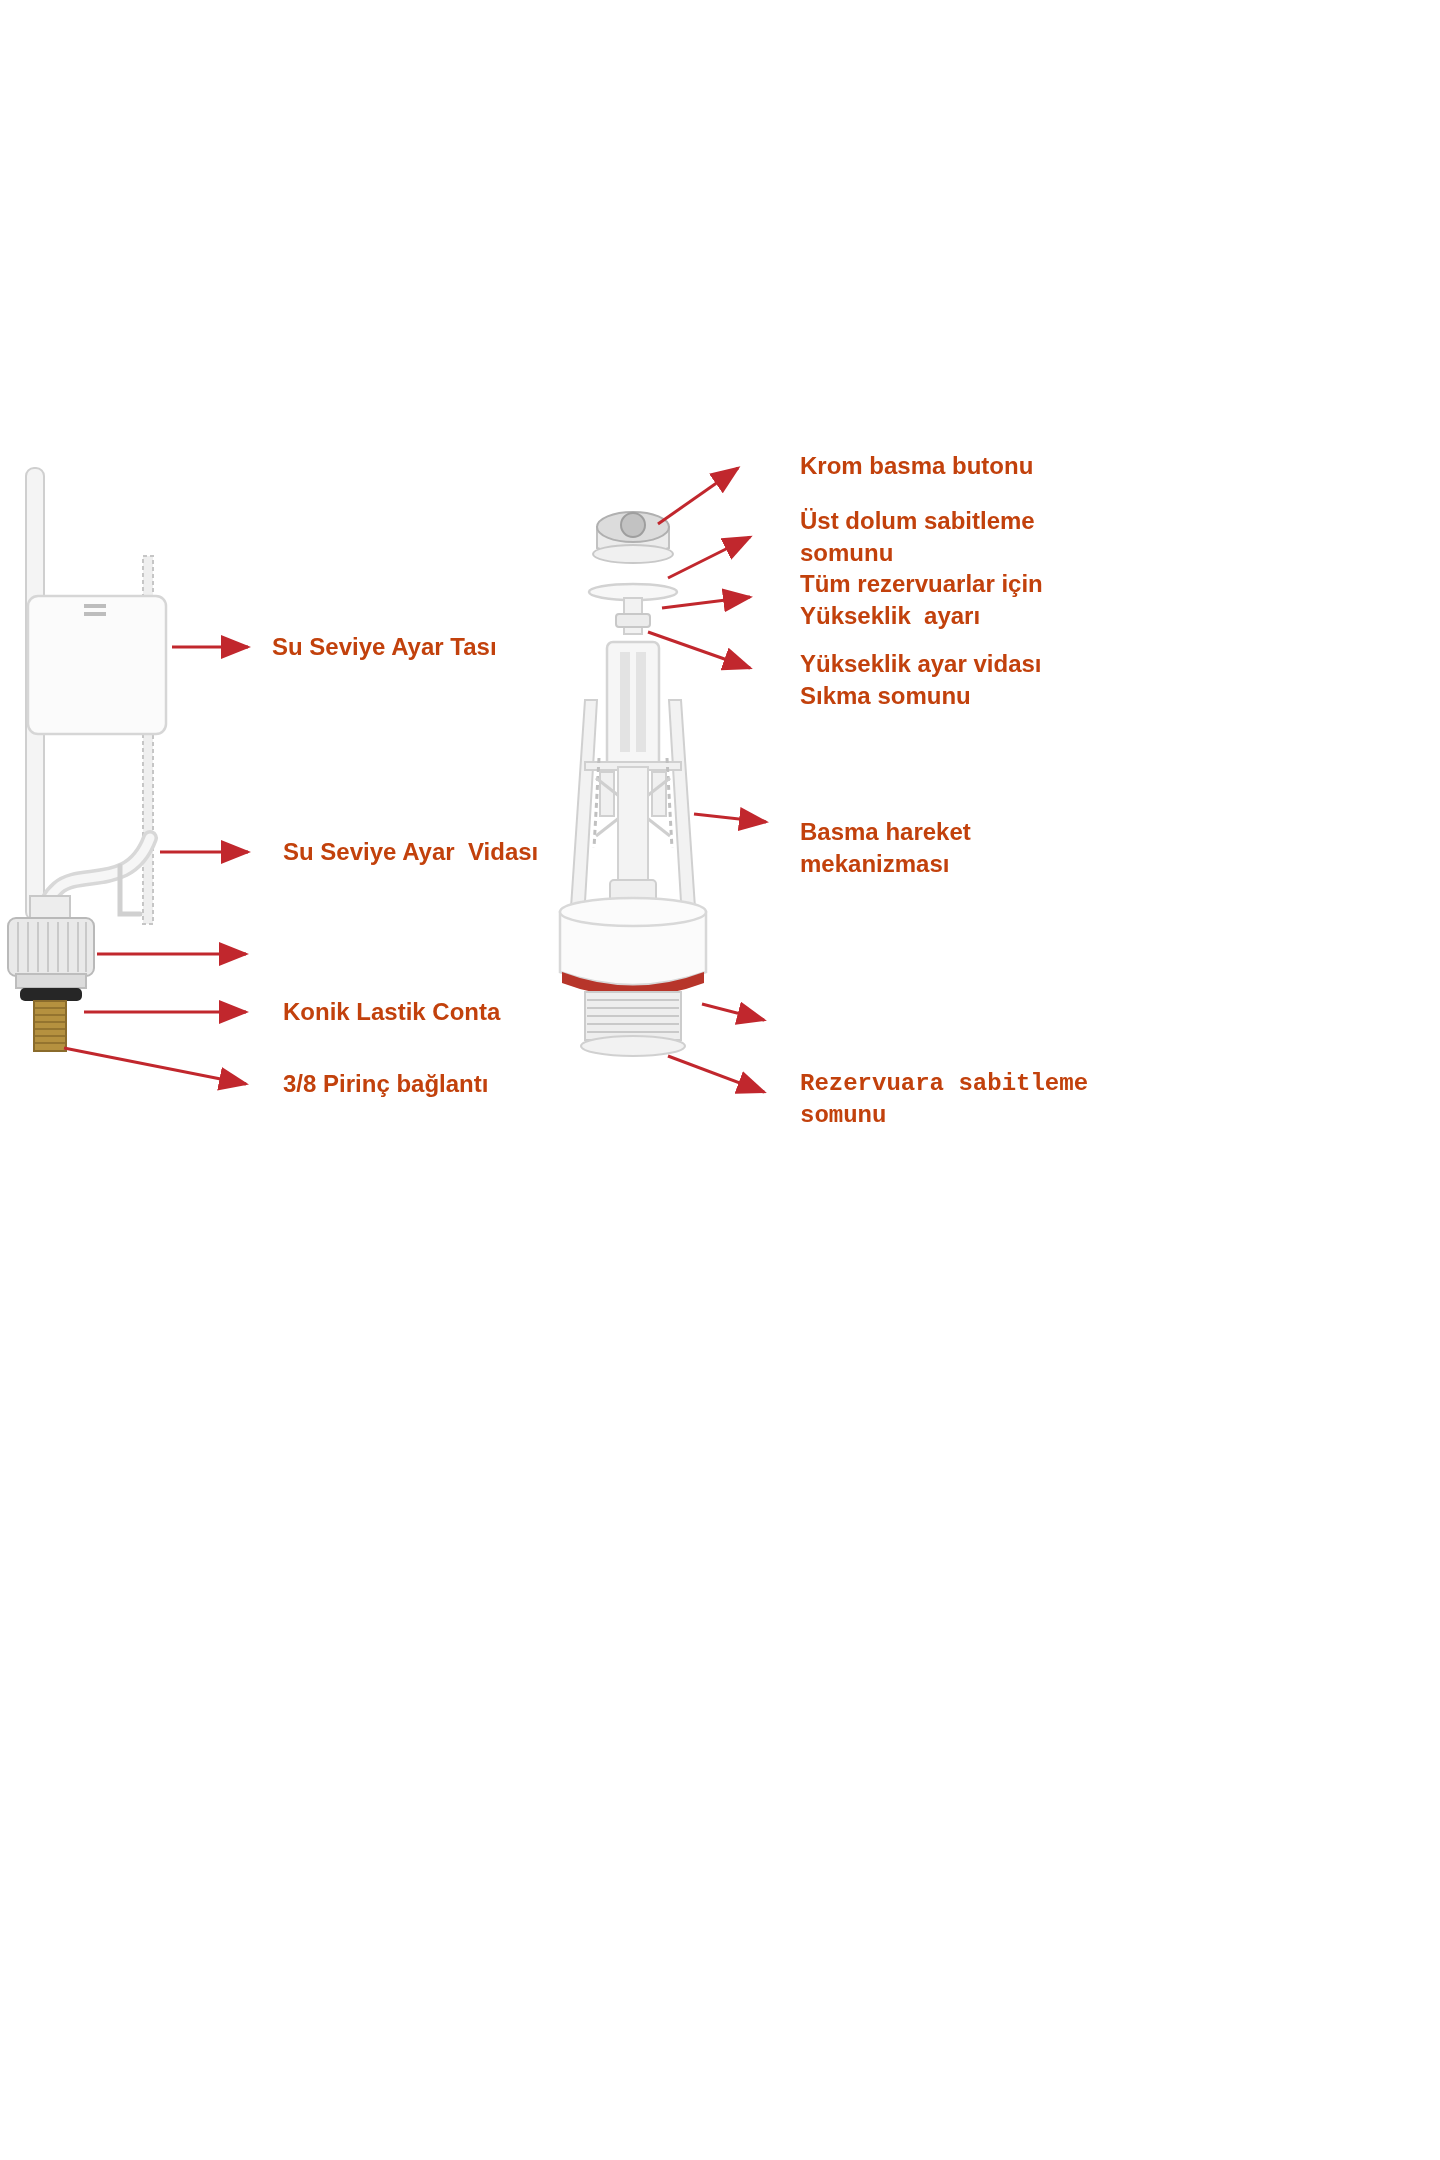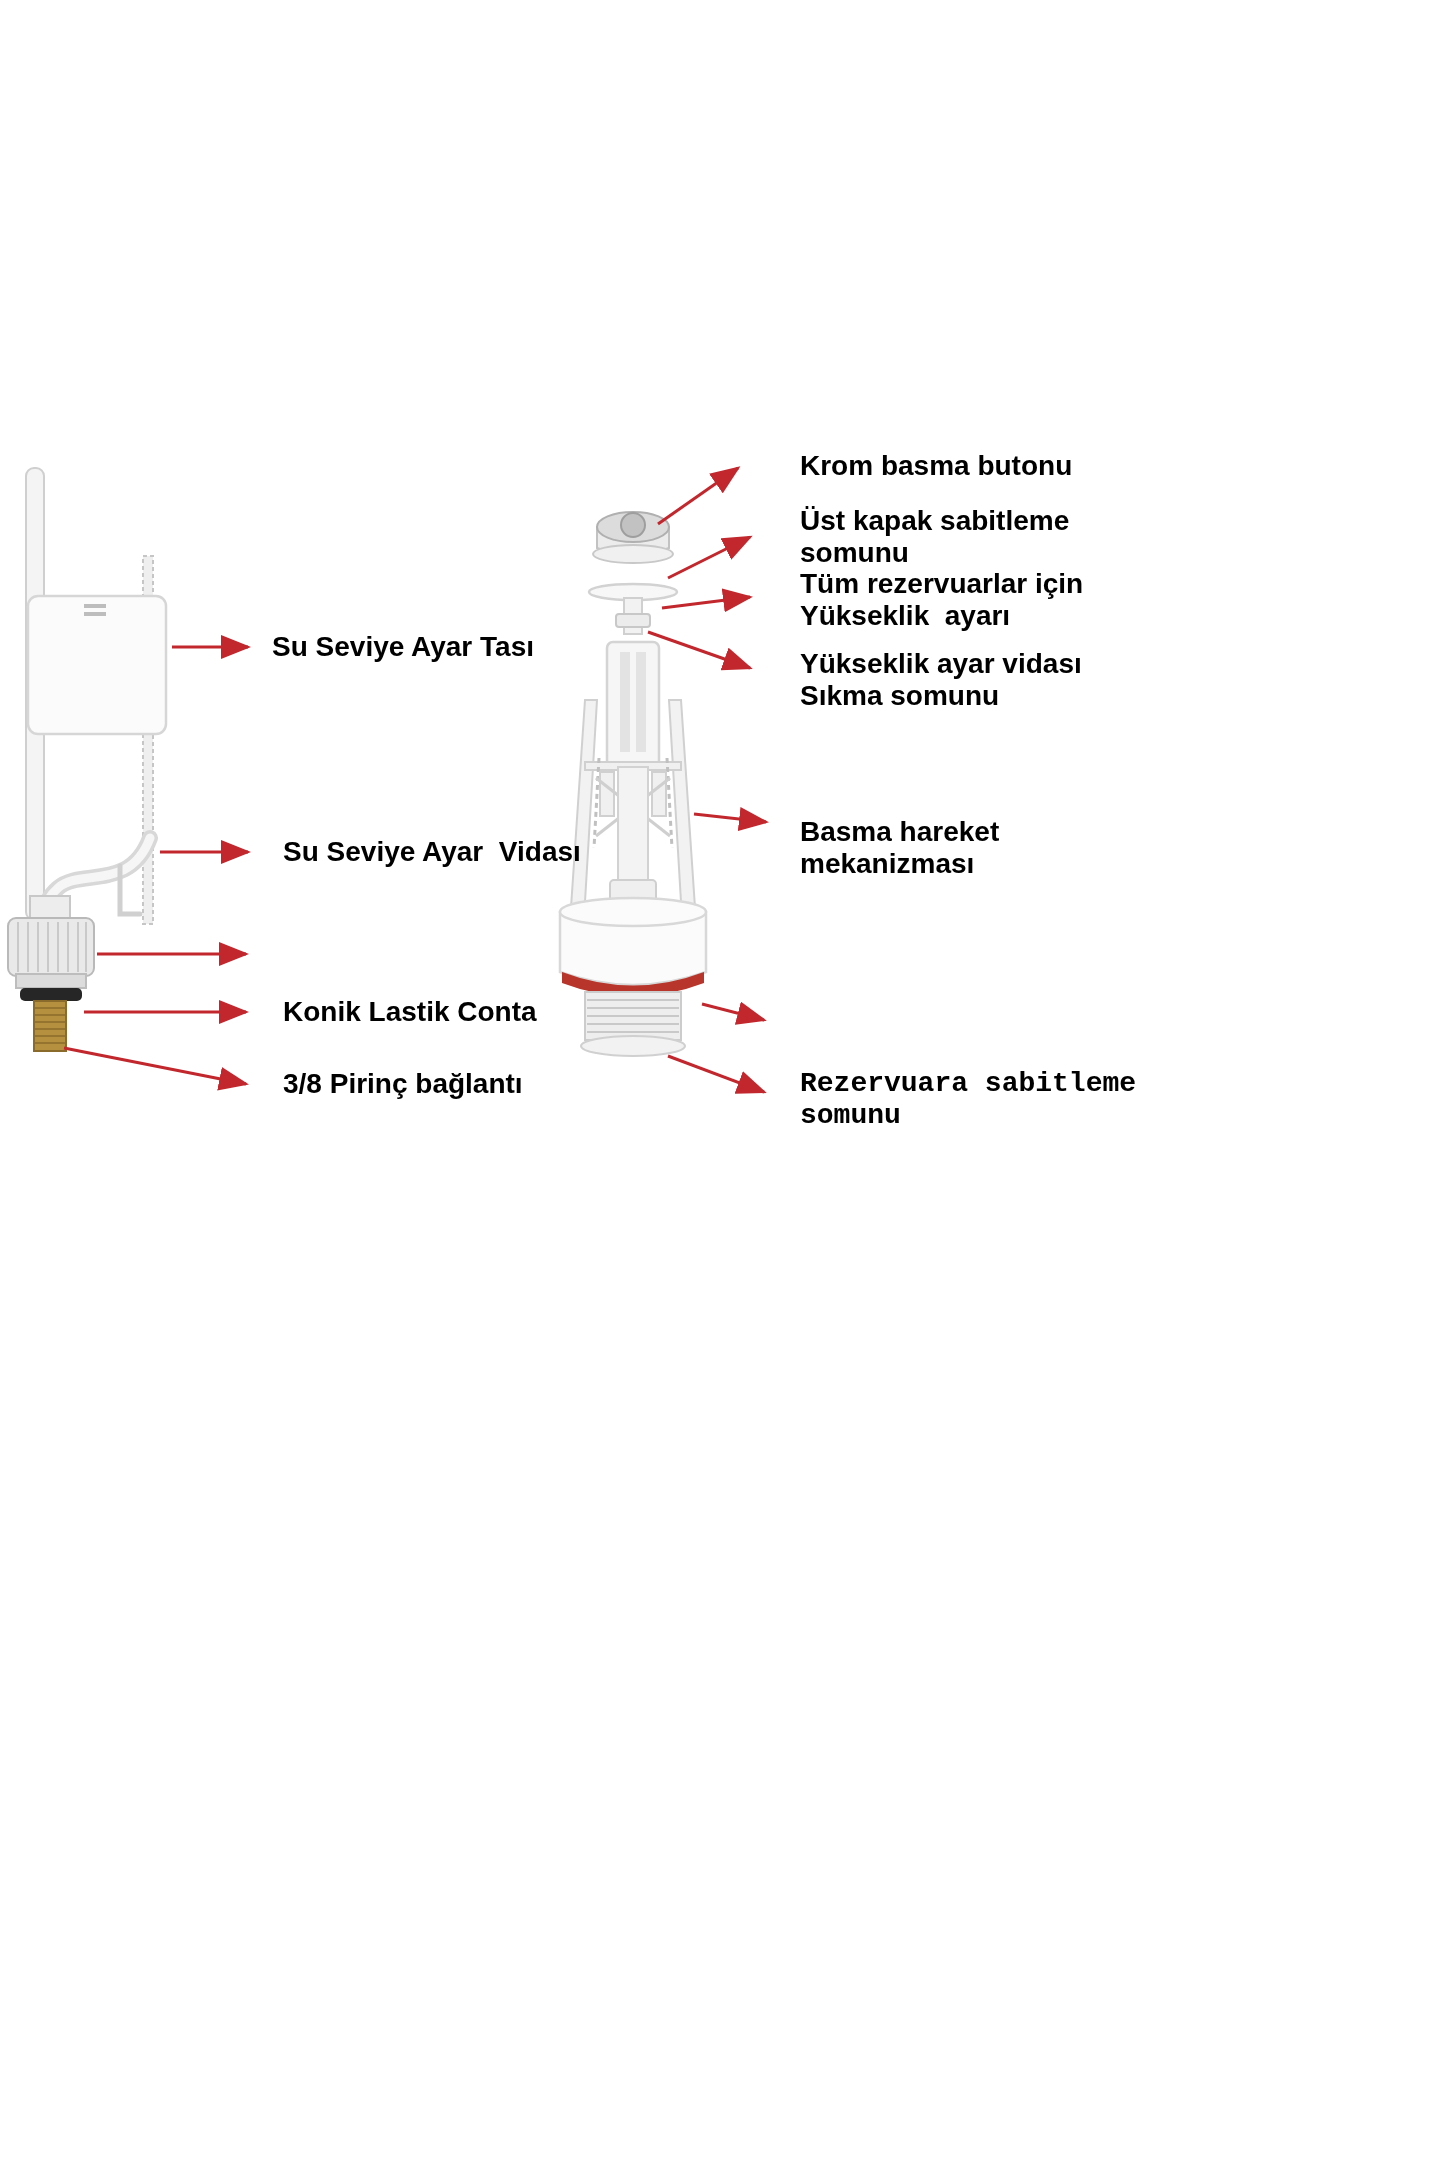--- a/index.html
+++ b/index.html
@@ -12,22 +12,22 @@
     background: #ffffff;
     overflow: hidden;
   }
   .art {
     position: absolute;
     left: 0; top: 0;
     width: 1440px; height: 2160px;
   }
   .label {
     position: absolute;
-    color: #000000;
-    font-size: 28px;
+    color: #c2410c;
+    font-size: 24px;
     font-weight: 600;
     line-height: 32px;
   }
   .label span { display: block; white-space: pre; }
 </style>
 </head>
 <body>
 
 <div class="stage">
 
@@ -158,21 +158,21 @@
     <span>Konik Lastik Conta</span>
   </div>
   <div class="label" style="left:283px; top:1068px;">
     <span>3/8 Pirinç bağlantı</span>
   </div>
 
   <div class="label" style="left:800px; top:450px;">
     <span>Krom basma butonu</span>
   </div>
   <div class="label" style="left:800px; top:505px;">
-    <span>Üst kapak sabitleme</span>
+    <span>Üst dolum sabitleme</span>
     <span>somunu</span>
   </div>
   <div class="label" style="left:800px; top:568px;">
     <span>Tüm rezervuarlar için</span>
     <span>Yükseklik  ayarı</span>
   </div>
   <div class="label" style="left:800px; top:648px;">
     <span>Yükseklik ayar vidası</span>
     <span>Sıkma somunu</span>
   </div>

